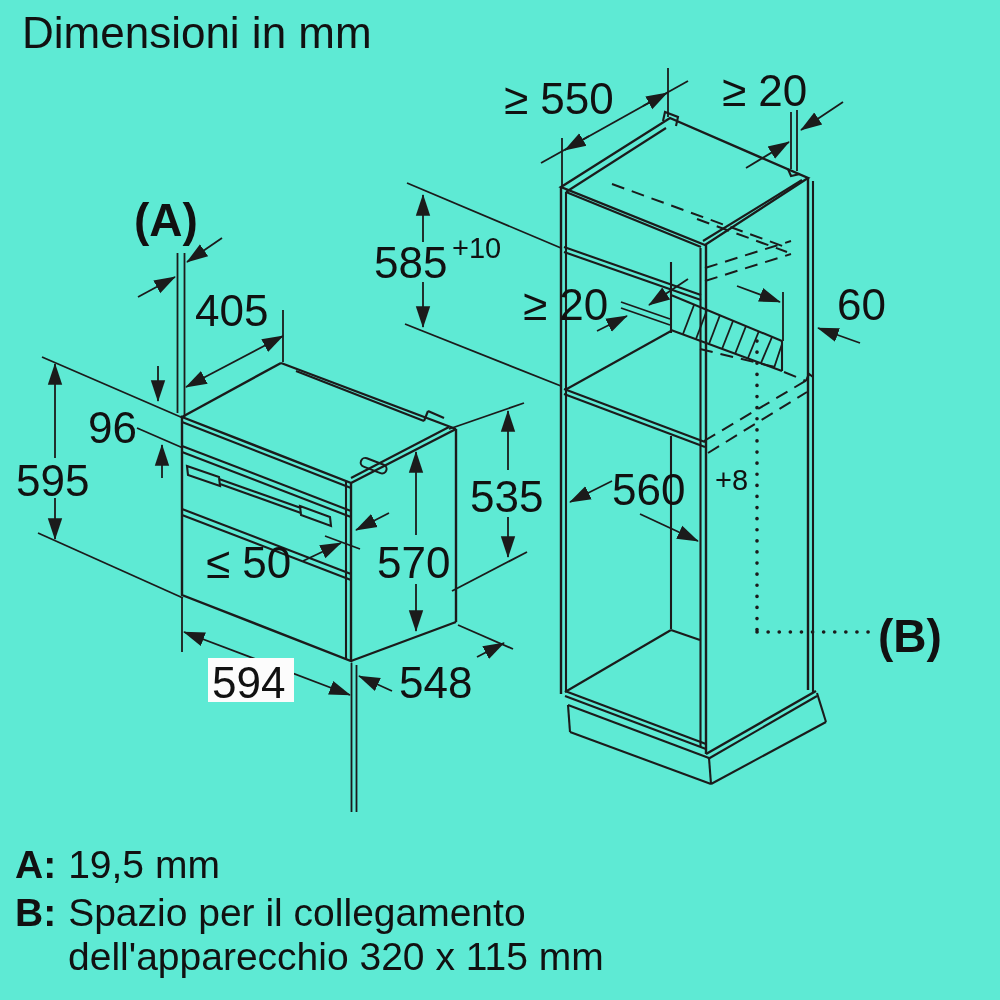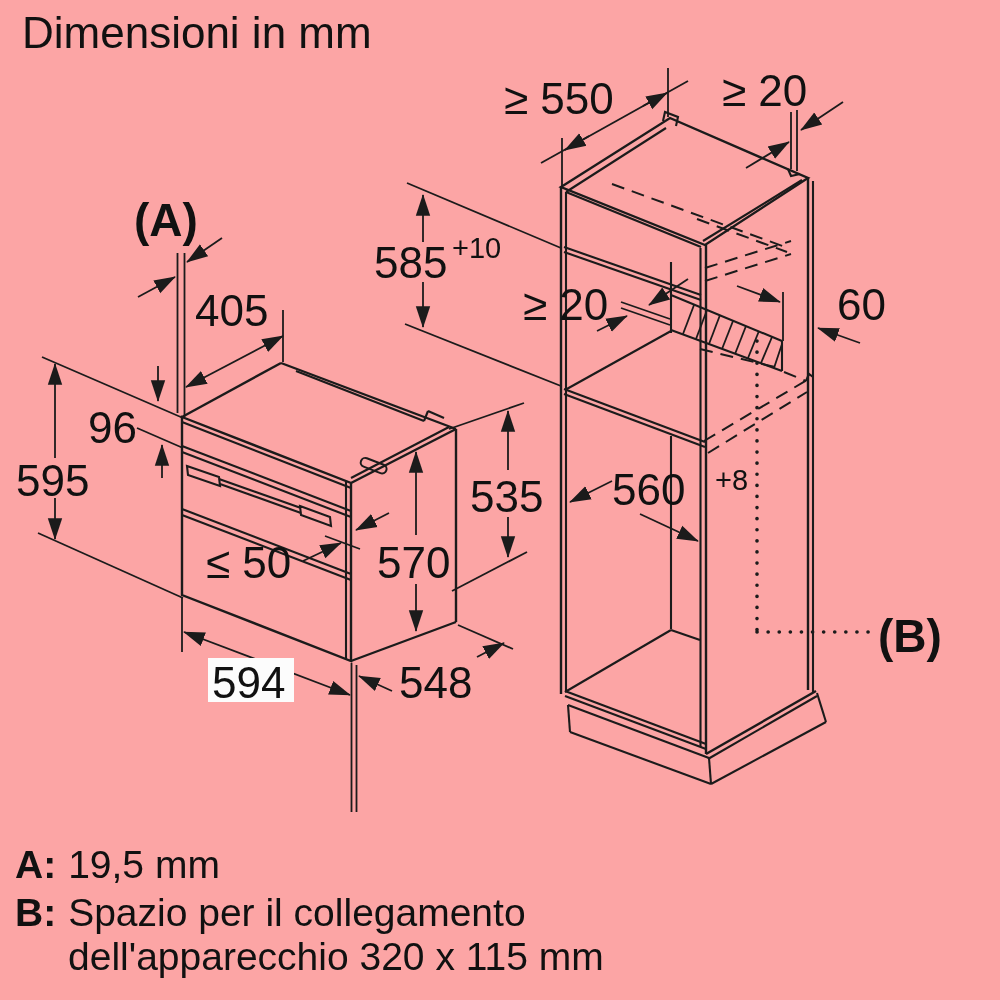--- a/index.html
+++ b/index.html
@@ -1,16 +1,16 @@
 <!DOCTYPE html>
 <html><head>
 <meta charset="utf-8">
 <style>
   html,body{margin:0;padding:0;background:#fbfbfb;}
-  .page{position:relative;width:1000px;height:1000px;background:#fca5a5;font-family:"Liberation Sans",sans-serif;color:#1b1b1b;}
+  .page{position:relative;width:1000px;height:1000px;background:#5eead4;font-family:"Liberation Sans",sans-serif;color:#1b1b1b;}
   svg{position:absolute;left:0;top:0;}
   svg text{fill:#111;font-family:"Liberation Sans",sans-serif;}
   .ln{fill:none;stroke:#1b1b1b;stroke-width:2.4;stroke-linejoin:miter;}
   .ln2{fill:none;stroke:#1b1b1b;stroke-width:2.1;}
   .thin{fill:none;stroke:#1b1b1b;stroke-width:1.8;}
   .dash{fill:none;stroke:#1b1b1b;stroke-width:2;stroke-dasharray:13 8;}
   .dot{fill:none;stroke:#1b1b1b;stroke-width:3.6;stroke-linecap:round;stroke-dasharray:0.1 11;}
   .arr{fill:none;stroke:#1b1b1b;stroke-width:1.8;marker-end:url(#ah);}
   .arr2{fill:none;stroke:#1b1b1b;stroke-width:1.8;marker-start:url(#ah);marker-end:url(#ah);}
   .lbl{font-size:44px;}

